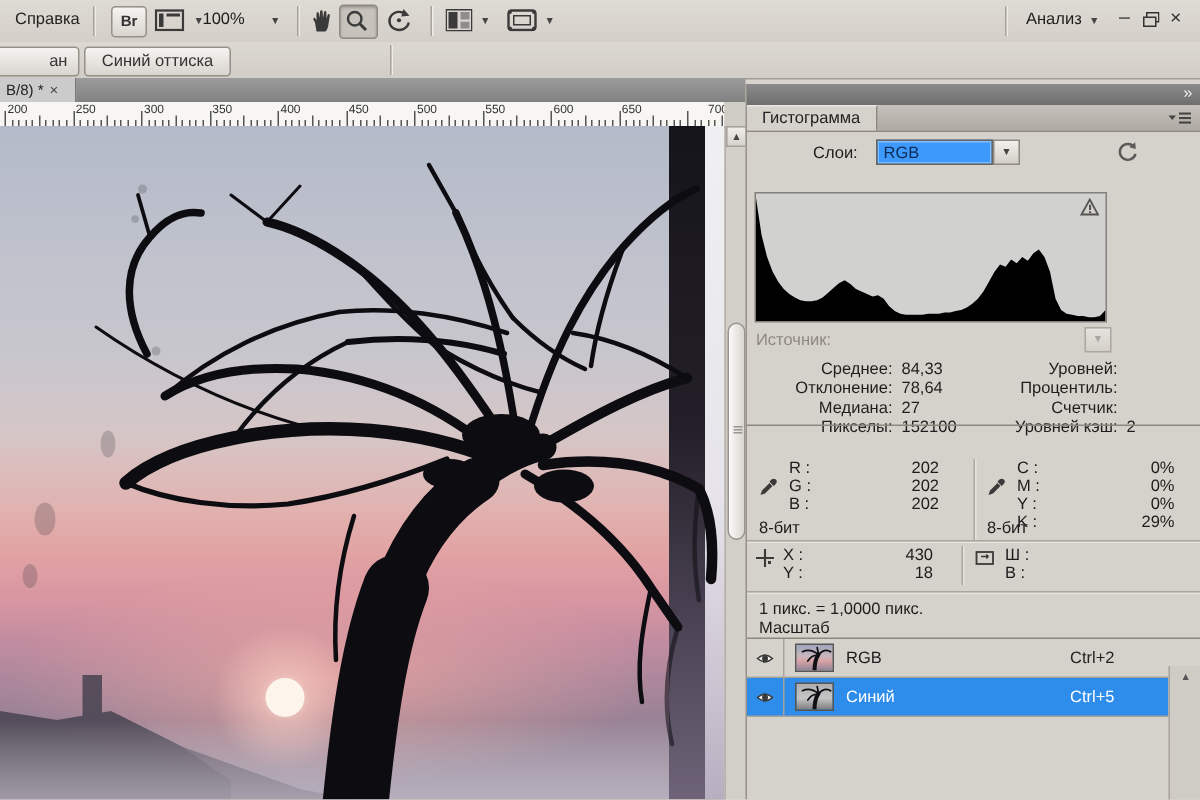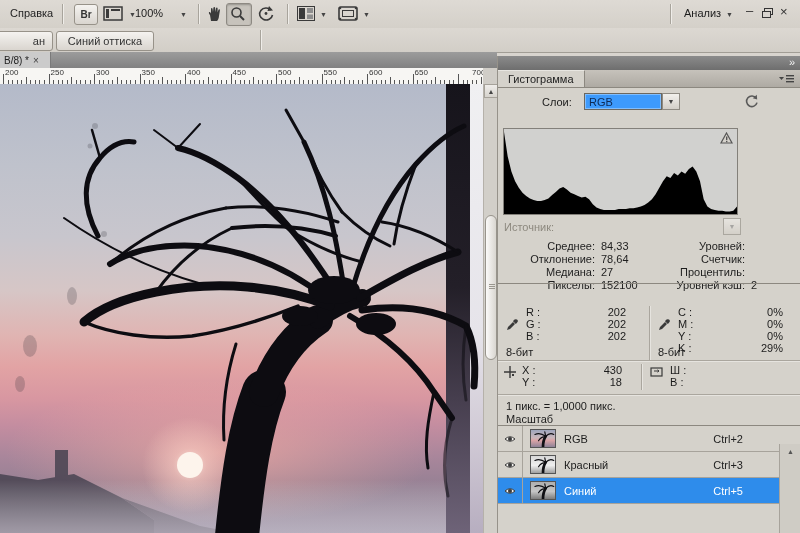--- a/index.html
+++ b/index.html
@@ -452,25 +452,25 @@
       <span class="stat-label">Пикселы:</span>
       <span class="stat-value">152100</span>
         </div>
       </div>
     <div class="abs" style="left:150px;top:170px;width:150px" id="stats-right">
         <div class="stat-row">
       <span class="stat-label">Уровней:</span>
       <span class="stat-value"></span>
         </div>
         <div class="stat-row">
+      <span class="stat-label">Процентиль:</span>
+      <span class="stat-value"></span>
+        </div>
+        <div class="stat-row">
       <span class="stat-label">Счетчик:</span>
-      <span class="stat-value"></span>
-        </div>
-        <div class="stat-row">
-      <span class="stat-label">Процентиль:</span>
       <span class="stat-value"></span>
         </div>
         <div class="stat-row">
       <span class="stat-label">Уровней кэш:</span>
       <span class="stat-value">2</span>
         </div>
       </div>
   </div>
 
   <div class="abs" style="left:0;top:227px;width:303px;height:142px;border-top:1px solid #8c8880">
@@ -567,34 +567,20 @@
             </svg>
           </div>
     <div class="ch-thumb t0">
             <svg viewBox="0 0 26 19">
               <use href="#mini-tree"></use>
             </svg>
           </div>
     <span class="ch-name">RGB</span>
     <span class="ch-key">Ctrl+2</span>
   </div>
-        <div class="ch-row ">
-    <div class="eye-cell">
-            <svg width="12" height="10" viewBox="0 0 12 10">
-              <use href="#eye-icon-g"></use>
-            </svg>
-          </div>
-    <div class="ch-thumb t1">
-            <svg viewBox="0 0 26 19">
-              <use href="#mini-tree"></use>
-            </svg>
-          </div>
-    <span class="ch-name">Красный</span>
-    <span class="ch-key">Ctrl+3</span>
-  </div>
         <div class="ch-row sel">
     <div class="eye-cell">
             <svg width="12" height="10" viewBox="0 0 12 10">
               <use href="#eye-icon-g"></use>
             </svg>
           </div>
     <div class="ch-thumb t3">
             <svg viewBox="0 0 26 19">
               <use href="#mini-tree"></use>
             </svg>

